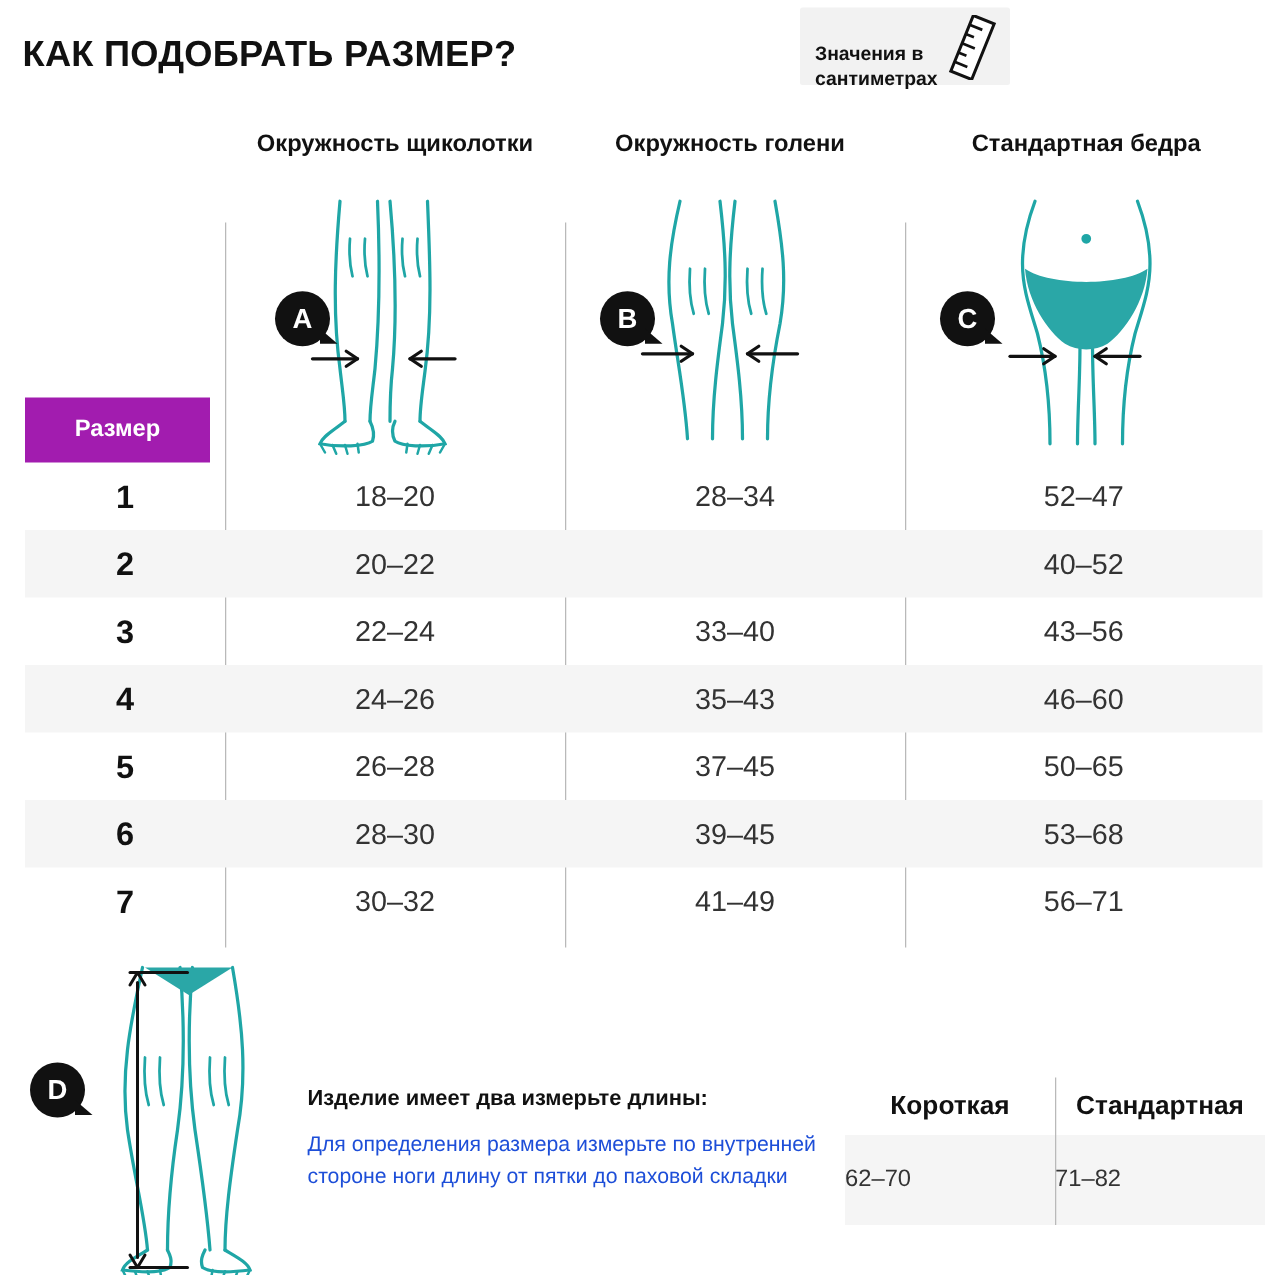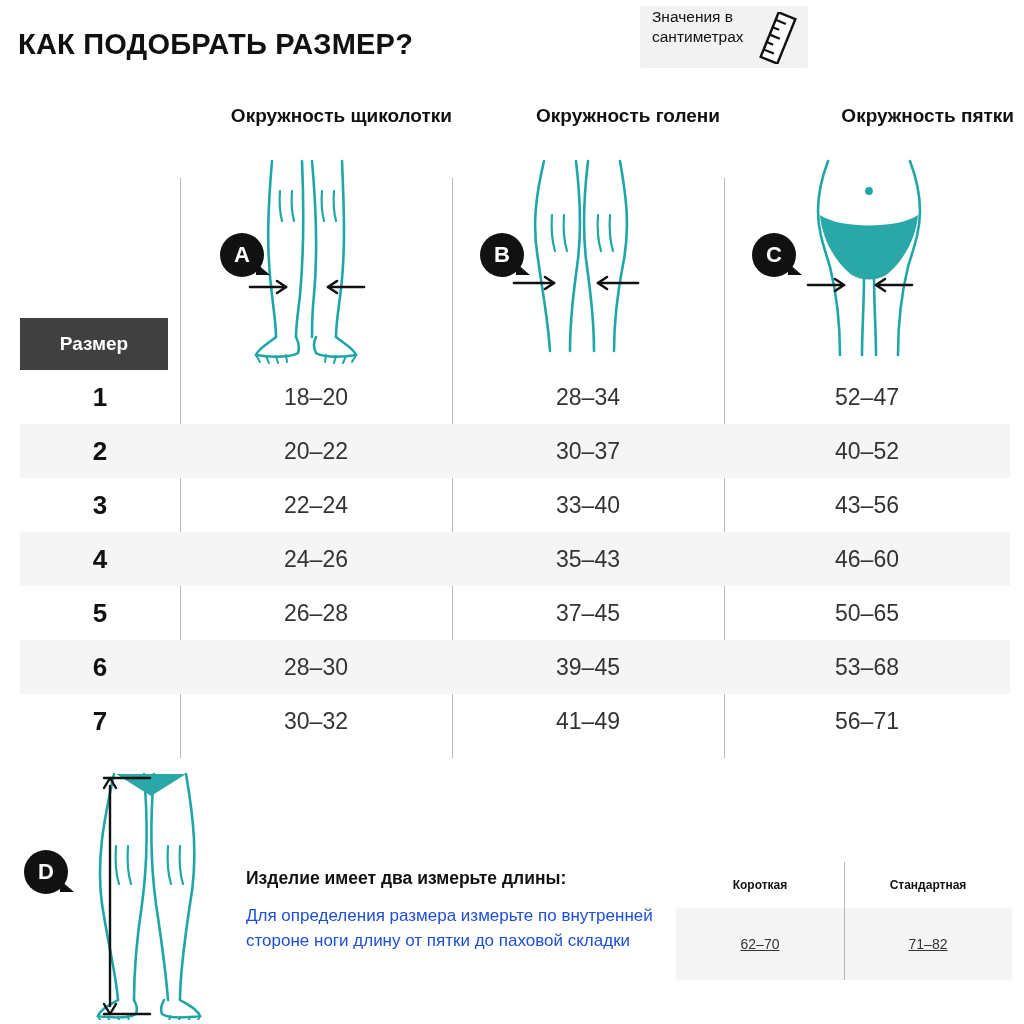--- a/index.html
+++ b/index.html
@@ -37,37 +37,37 @@
     right: 8px;
     top: 6px;
     width: 168px;
     height: 62px;
     background: #f2f2f2;
     border-radius: 2px;
   }
   .units-badge .units-text {
     position: absolute;
     left: 12px;
-    top: 1px;
+    top: 28px;
     width: 120px;
     font-size: 15.5px;
-    font-weight: normal;
+    font-weight: bold;
     line-height: 20px;
     color: #111111;
   }
   .ruler-icon {
     position: absolute;
     right: 8px;
     top: 6px;
   }
 
   
   .col-head {
     position: absolute;
-    text-align: right;
+    text-align: center;
     font-size: 19px;
     font-weight: bold;
     line-height: 25px;
     color: #111111;
   }
   #colhead-0 { left: 180px; top: 103px; width: 272px; }
   #colhead-1 { left: 448px; top: 103px; width: 272px; }
   #colhead-2 { left: 724px; top: 103px; width: 290px; }
 
   
@@ -106,21 +106,21 @@
   #marker-c { left: 28px; top: 78px; }
   #marker-d { left: 24px; top: 850px; position: absolute; }
 
   
   .size-label {
     position: absolute;
     left: 20px;
     top: 318px;
     width: 148px;
     height: 52px;
-    background: #404040;
+    background: #a21caf;
     color: #ffffff;
     font-size: 19px;
     font-weight: bold;
     text-align: center;
     line-height: 52px;
   }
 
   .table {
     position: absolute;
     left: 20px;
@@ -197,38 +197,36 @@
   .len-head {
     position: relative;
     height: 46px;
   }
   .len-head div {
     position: absolute;
     top: 0;
     height: 46px;
     line-height: 46px;
     text-align: center;
-    font-size: 12px;
+    font-size: 21px;
     font-weight: bold;
     color: #111111;
   }
   .len-body {
     position: relative;
     height: 72px;
     background: #f5f5f5;
   }
   .len-body div {
     position: absolute;
     top: 0;
     height: 72px;
     line-height: 72px;
-    text-align: center;
-    font-size: 14px;
+    font-size: 19px;
     color: #333333;
-    text-decoration: underline;
   }
   .len-c0 { left: 0; width: 168px; }
   .len-c1 { left: 168px; width: 168px; }
   .len-divider {
     position: absolute;
     left: 168px;
     top: 0;
     width: 1px;
     height: 118px;
     background: #b9b9b9;
@@ -257,21 +255,21 @@
           <line x1="13" y1="34" x2="20" y2="34" stroke="#111111" stroke-width="2.2"></line>
           <line x1="13" y1="42" x2="24" y2="42" stroke="#111111" stroke-width="2.2"></line>
         </g>
       </svg>
     </span>
   </div>
 </div>
 
 <div class="col-head" id="colhead-0">Окружность щиколотки</div>
 <div class="col-head" id="colhead-1">Окружность голени</div>
-<div class="col-head" id="colhead-2">Окружность пятки</div>
+<div class="col-head" id="colhead-2">Стандартная бедра</div>
 
 <div class="vline" id="vline-0"></div>
 <div class="vline" id="vline-1"></div>
 <div class="vline" id="vline-2"></div>
 
 <div class="illus" id="illus-0">
   <svg width="272" height="210" viewBox="0 0 272 210">
     <g fill="none" stroke="#1fa6a6" stroke-width="2.6" stroke-linecap="round">
       <path d="M92 6 C88 52, 86 96, 92 140 C94 158, 96 170, 96 182"></path>
       <path d="M122 6 C124 52, 124 96, 120 140 C118 158, 116 170, 116 182"></path>
@@ -343,21 +341,20 @@
 <div class="table">
   <div class="row">
     <div class="cell size">1</div>
     <div class="cell c0">18–20</div>
     <div class="cell c1">28–34</div>
     <div class="cell c2">52–47</div>
   </div>
   <div class="row alt">
     <div class="cell size">2</div>
     <div class="cell c0">20–22</div>
-    <div class="cell c1">30–37</div>
     <div class="cell c2">40–52</div>
   </div>
   <div class="row">
     <div class="cell size">3</div>
     <div class="cell c0">22–24</div>
     <div class="cell c1">33–40</div>
     <div class="cell c2">43–56</div>
   </div>
   <div class="row alt">
     <div class="cell size">4</div>

